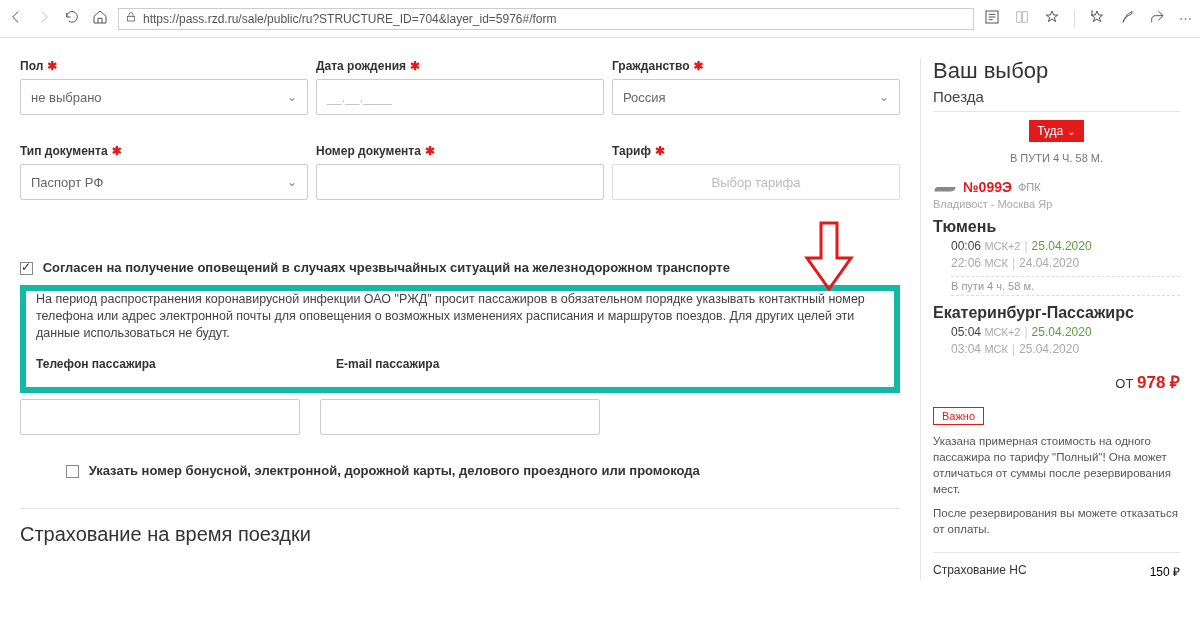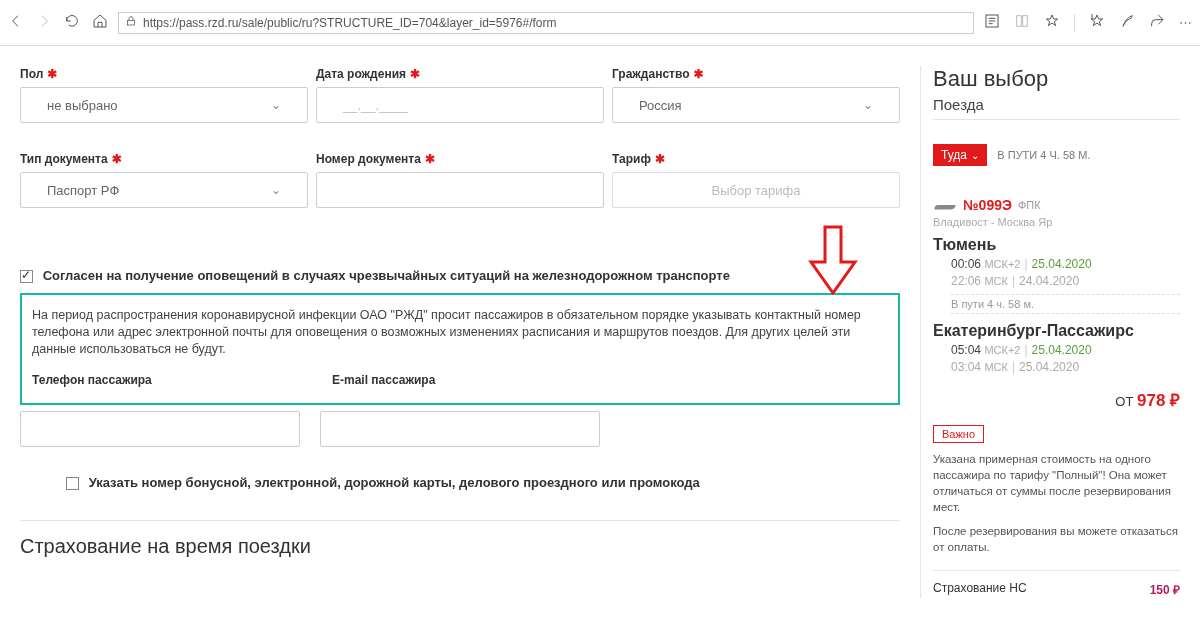--- a/index.html
+++ b/index.html
@@ -1,49 +1,49 @@
 <!DOCTYPE html>
 <html><head>
 <meta charset="utf-8">
 <style>
 * { box-sizing: border-box; margin: 0; padding: 0; }
 body { font-family: Arial, sans-serif; font-size: 13px; color: #333; background: #fff; }
-.browser-bar { display: flex; align-items: center; height: 46px; border-bottom: 1px solid #ddd; padding: 0 8px; gap: 10px; }
+.browser-bar { display: flex; align-items: center; height: 38px; border-bottom: 1px solid #ddd; padding: 0 8px; gap: 10px; }
 .browser-bar .nav-icons { display: flex; gap: 12px; align-items: center; }
 .browser-bar .url-box { flex: 1; display: flex; align-items: center; border: 1px solid #ccc; height: 22px; padding: 0 6px; font-size: 12px; color: #555; gap: 6px; }
 .browser-bar .right-icons { display: flex; gap: 14px; align-items: center; color: #666; }
 .icon-svg { width: 16px; height: 16px; stroke: #555; fill: none; stroke-width: 1.5; }
 .page { display: flex; padding: 20px 20px 20px 20px; gap: 20px; }
 .main { flex: 1; }
 .side { width: 260px; border-left: 1px solid #e5e5e5; padding-left: 12px; }
 .row { display: flex; gap: 8px; margin-bottom: 28px; }
 .field { flex: 1; }
 .field label { font-size: 12px; font-weight: bold; display: inline-block; margin-bottom: 6px; }
 .req { color: #e21a1a; margin-left: 4px; font-weight: bold; }
-.select, .input { width: 100%; height: 36px; border: 1px solid #ccc; border-radius: 2px; padding: 0 26px; display: flex; align-items: center; justify-content: space-between; background: #fff; font-size: 13px; }
+.select, .input { width: 100%; height: 36px; border: 1px solid #ccc; border-radius: 2px; padding: 0 10px; display: flex; align-items: center; justify-content: space-between; background: #fff; font-size: 13px; }
 .input-text { color: #666; }
 .placeholder-light { color: #bbb; }
 .select-chev { color: #888; font-size: 12px; }
 .disabled-btn { height: 36px; border: 1px solid #ddd; border-radius: 2px; display: flex; align-items: center; justify-content: center; color: #bbb; cursor: not-allowed; }
 .consent-row { margin: 60px 0 10px 0; font-size: 13px; }
 .consent-row .chk { display: inline-block; width: 13px; height: 13px; border: 1px solid #888; margin-right: 6px; vertical-align: middle; position: relative; }
 .consent-row .chk.checked::after { content: "✓"; position: absolute; top: -3px; left: 0; font-size: 12px; color: #333; }
-.highlight-box { border: 2px solid #14b8a6; padding: 12px 10px 10px 10px; position: relative; }
+.highlight-box { border: 6px solid #14b8a6; padding: 0 10px 10px 10px; position: relative; }
 .arrow-svg { position: absolute; top: -70px; right: 40px; }
 .notice-text { font-size: 12.5px; color: #444; line-height: 1.35; }
 .contact-labels { display: flex; gap: 20px; margin-top: 14px; }
 .contact-labels .field { flex: 0 0 280px; }
 .contact-inputs { display: flex; gap: 20px; margin-top: 6px; }
 .contact-inputs .input { flex: 0 0 280px; }
 .bonus-row { margin-top: 28px; font-size: 13px; padding-left: 46px; }
 .bonus-row .chk2 { display: inline-block; width: 13px; height: 13px; border: 1px solid #888; margin-right: 6px; vertical-align: middle; }
 .section-title { font-size: 20px; margin-top: 30px; padding-top: 14px; border-top: 1px solid #e5e5e5; font-weight: normal; }
 .side h2 { font-size: 22px; font-weight: normal; margin-bottom: 4px; }
 .side-sub { font-size: 15px; color: #444; margin-bottom: 6px; }
-.dir-row { display: flex; align-items: center; gap: 10px; border-top: 1px solid #e5e5e5; padding: 24px 0; }
+.dir-row { display: flex; align-items: center; gap: 10px; border-top: 1px solid #e5e5e5; padding: 8px 0; flex-direction: column; }
 .dir-badge { background: #e21a1a; color: #fff; padding: 4px 8px; font-size: 12px; display: flex; align-items: center; gap: 4px; }
 .dir-badge .chev { font-size: 10px; }
 .travel-time { font-size: 11px; color: #777; }
 .train-row { display: flex; align-items: center; gap: 6px; margin-top: 6px; }
 .train-icon-svg { width: 24px; height: 18px; }
 .train-num { color: #e21a1a; font-weight: bold; font-size: 14px; }
 .train-op { color: #999; font-size: 11px; }
 .route-small { color: #aaa; font-size: 11px; margin-top: 2px; }
 .city { font-size: 16px; font-weight: bold; margin-top: 8px; }
 .time-row { font-size: 12px; color: #555; margin-top: 3px; padding-left: 18px; }
@@ -51,21 +51,21 @@
 .time-row .tz { color: #aaa; font-size: 11px; }
 .time-row .sep { color: #ccc; margin: 0 4px; }
 .time-row .date { color: #5b9e3f; }
 .time-row.dim .t, .time-row.dim .date { color: #aaa; font-weight: normal; }
 .duration { font-size: 11px; color: #999; margin: 6px 0 2px 18px; border-top: 1px dashed #ddd; border-bottom: 1px dashed #ddd; padding: 3px 0;}
 .price-row { text-align: right; margin-top: 14px; font-size: 13px; }
 .price-row .amt { color: #e21a1a; font-weight: bold; font-size: 17px; }
 .important-box { border: 1px solid #e21a1a; color: #e21a1a; display: inline-block; padding: 2px 8px; font-size: 11px; margin-top: 14px; }
 .important-text { font-size: 11.5px; color: #555; margin-top: 8px; line-height: 1.4; }
 .ins-row { display: flex; justify-content: space-between; border-top: 1px solid #e5e5e5; margin-top: 14px; padding-top: 10px; font-size: 12px; }
-.ins-row .ins-price { color: #be185d; font-weight: bold; }
+.ins-row .ins-price { color: #000000; font-weight: normal; }
 </style>
 </head>
 <body>
 
 <div class="browser-bar">
   <div class="nav-icons">
     <span><svg class="icon-svg" viewBox="0 0 24 24">
           <path d="M15 4l-8 8 8 8"></path>
         </svg></span>
     <span style="opacity:.4"><svg class="icon-svg" viewBox="0 0 24 24">

